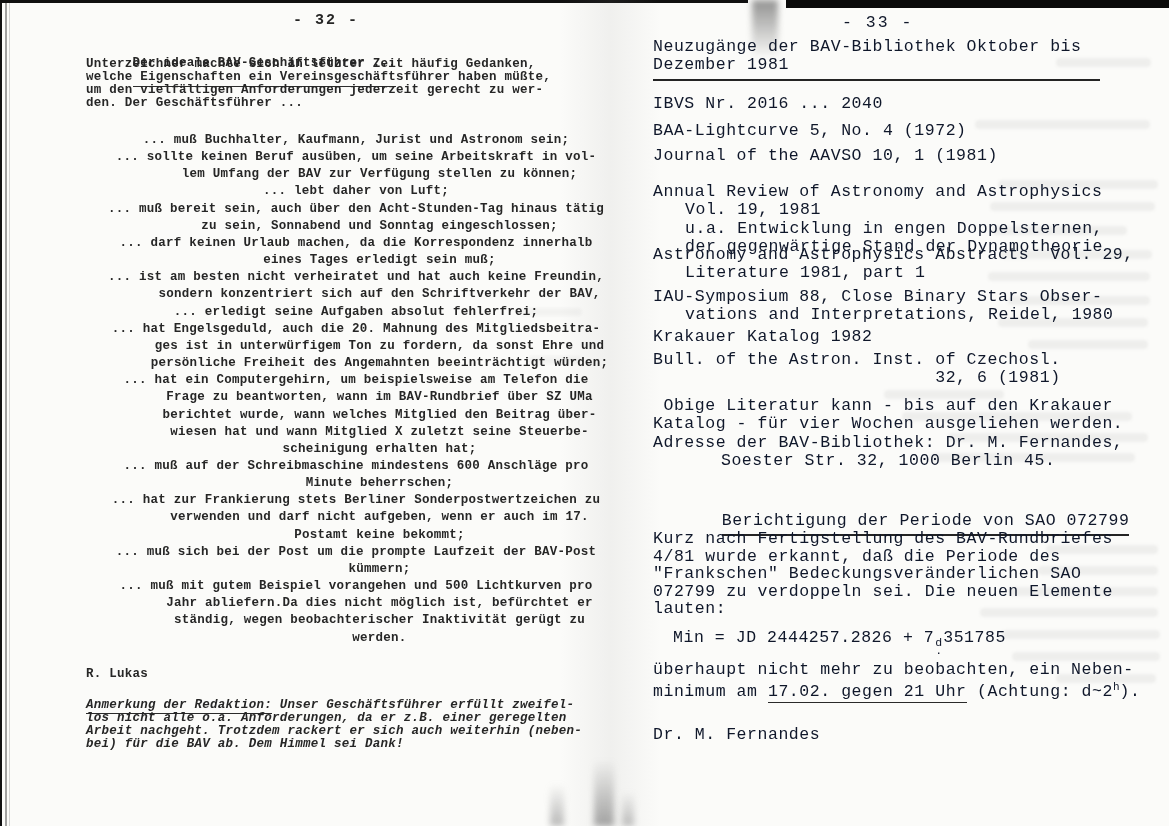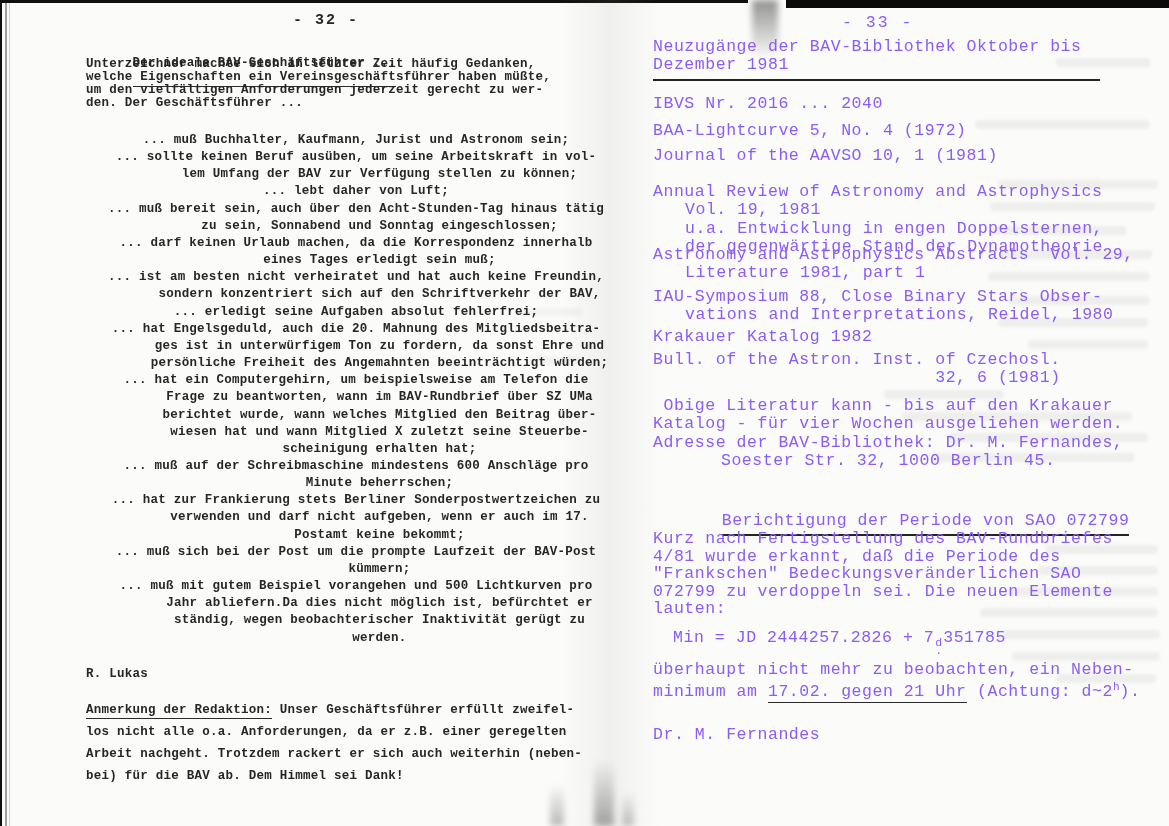--- a/index.html
+++ b/index.html
@@ -3,24 +3,24 @@
 <meta charset="utf-8">
 <style>
   html,body{margin:0;padding:0;background:#e8e8e6;}
   #scan{position:relative;width:1169px;height:826px;background:#fbfbf9;overflow:hidden;
         font-family:"Liberation Mono","DejaVu Sans Mono",monospace;}
   .abs{position:absolute;}
   
   .lp{font:bold 12.5px/17.15px "Liberation Mono","DejaVu Sans Mono",monospace;
       letter-spacing:.25px;color:#262626;white-space:pre;}
   .lp-intro{line-height:13px;}
-  .lp-note{line-height:22px;}
+  .lp-note{line-height:13px;font-style:italic;}
   
   .rp{font:normal 16.5px/18.3px "Liberation Mono","DejaVu Sans Mono",monospace;
-      letter-spacing:.55px;color:#8b5cf6;white-space:pre;}
+      letter-spacing:.55px;color:#0f172a;white-space:pre;}
   .rp-tight{line-height:17.6px;}
   .hang-l{padding-left:47px;text-indent:-47px;text-align:center;}
   .hang-r{padding-left:32px;text-indent:-32px;}
   .ul-head-l{display:inline-block;border-bottom:1.6px solid #2c2c2c;padding-bottom:14px;}
   .ul-head-r{display:inline-block;border-bottom:2px solid #242424;padding-bottom:3px;margin-left:6px;}
   .rule-head{border-bottom:2px solid #242424;padding-bottom:4px;width:447px;}
   .ul-inline{border-bottom:1.6px solid #2a2a2a;padding-bottom:1px;}
   sup.h{font-size:11px;vertical-align:6px;letter-spacing:0;}
   .dstack{display:inline-flex;flex-direction:column;align-items:center;
           font-size:11.5px;line-height:7.5px;vertical-align:-4px;letter-spacing:0;

